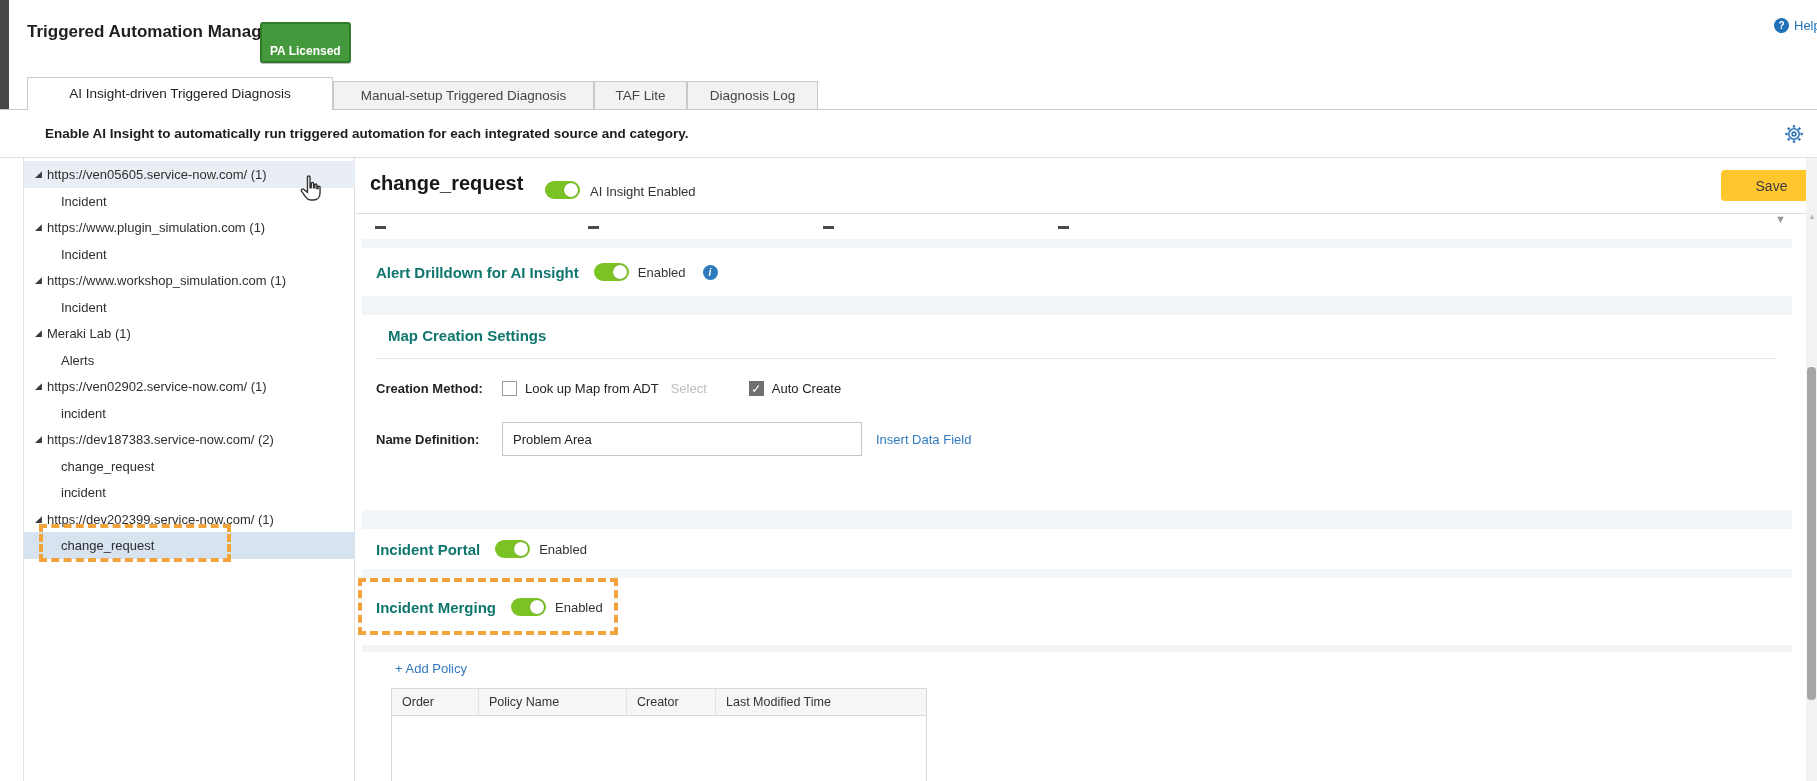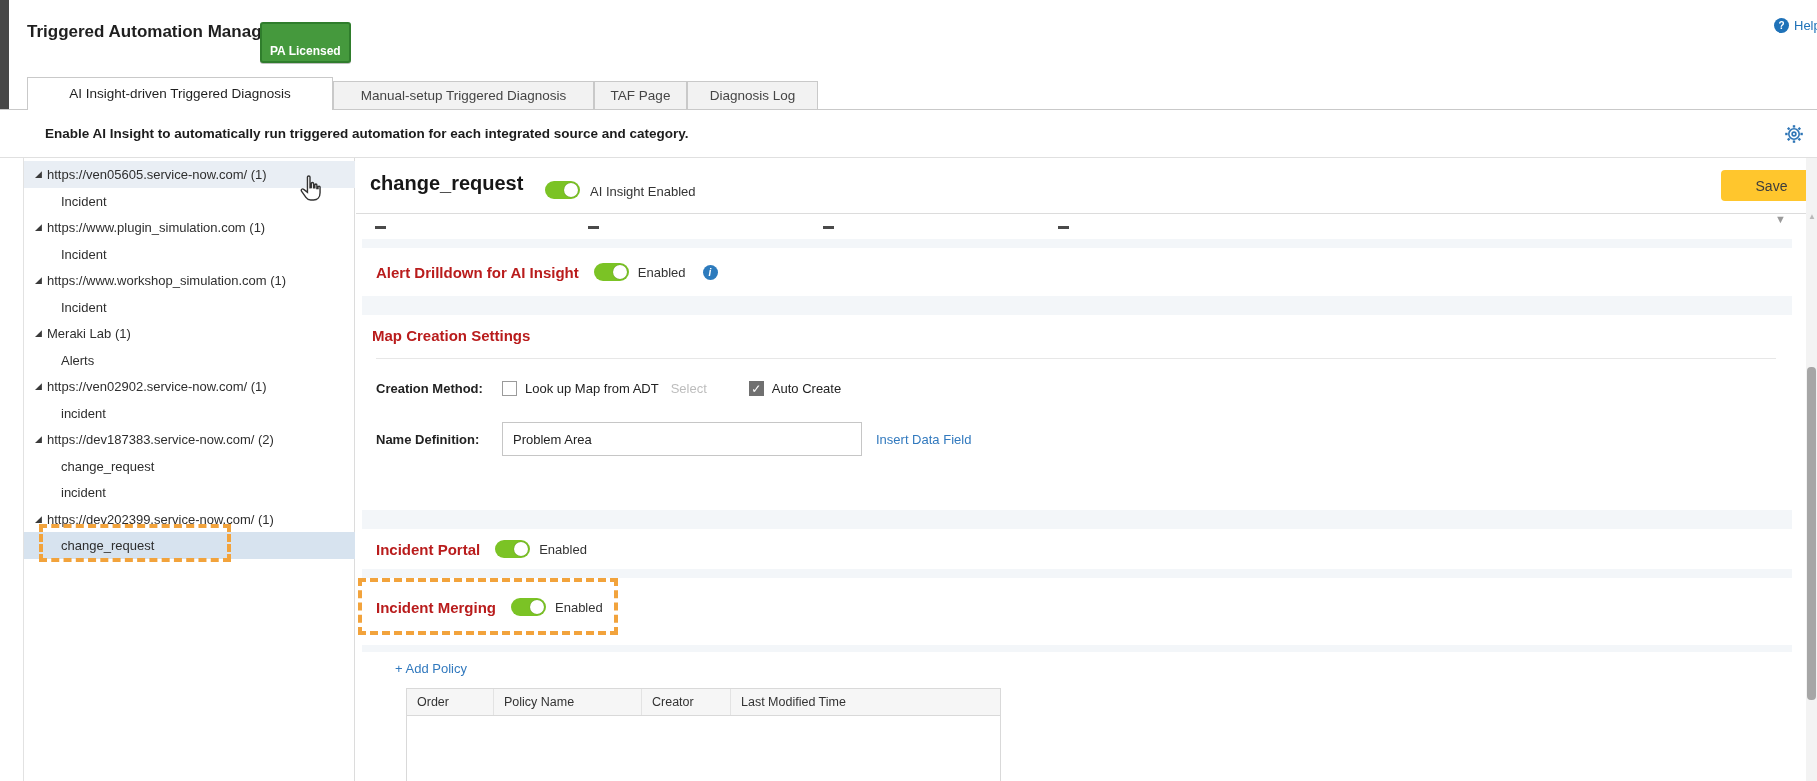--- a/index.html
+++ b/index.html
@@ -48,37 +48,37 @@
   .save-btn { position:absolute; left:1721px; top:170px; width:101px; height:31px; background:#ffc62d; border:none; border-radius:4px; font-size:14px; color:#3d3d3d; font-family:"Liberation Sans",sans-serif; cursor:pointer; }
   .chead-divider { position:absolute; left:356px; top:213px; width:1450px; height:1px; background:#dcdcdc; }
   .scroll-ind { position:absolute; left:1775px; top:213px; font-size:11px; color:#9a9a9a; }
 
   
   .remnant { position:absolute; top:226px; width:11px; height:3px; background:#4a4a4a; }
 
   
   .gap  { position:absolute; left:362px; width:1430px; background:#f3f6f9; }
   .card { position:absolute; left:362px; width:1430px; background:#fff; }
-  .sec-label { font-size:15px; font-weight:bold; color:#b91c1c; }
+  .sec-label { font-size:15px; font-weight:bold; color:#0f766e; }
   .flexrow { display:flex; align-items:center; }
   .info-icon { width:15px; height:15px; border-radius:50%; background:#2d7bbd; color:#fff; font-size:10px; font-weight:bold; display:flex; align-items:center; justify-content:center; font-style:italic; }
 
   
   .mcs-divider { position:absolute; left:14px; right:16px; top:43px; height:1px; background:#e7e7e7; }
   .frm-label { width:126px; font-size:13px; font-weight:bold; color:#222; flex:none; }
   .cbox { width:15px; height:15px; border:1px solid #9b9b9b; background:#fff; flex:none; cursor:pointer; }
   .cbox.checked { background:#707070; border-color:#707070; color:#fff; font-size:12px; line-height:14px; text-align:center; }
   .txtin { border:1px solid #c6c6c6; font-size:13px; color:#222; padding:0 10px; font-family:"Liberation Sans",sans-serif; background:#fff; }
   .link { color:#3179be; font-size:13px; cursor:pointer; text-decoration:none; }
   .muted { color:#bdbdbd; font-size:13px; }
 
   .merge-dash { position:absolute; left:-4px; top:0px; width:260px; height:57px; border:4px dashed #f2a33c; pointer-events:none; }
 
   
-  .ptable { position:absolute; left:44px; top:36px; width:595px; border:1px solid #d9d9d9; border-bottom:none; }
+  .ptable { position:absolute; left:29px; top:36px; width:536px; border:1px solid #d9d9d9; border-bottom:none; }
   .phead { display:flex; background:#f6f6f6; border-bottom:1px solid #d9d9d9; height:27px; }
   .phead .pc { font-size:12.5px; color:#333; line-height:26px; padding-left:10px; border-right:1px solid #e3e3e3; }
   .phead .pc:last-child { border-right:none; }
   .pbody { height:66px; background:#fff; }
 
   
   .sbtrack { position:absolute; left:1806px; top:158px; width:11px; height:623px; background:#f3f3f3; }
   .sbarrow { position:absolute; left:1808px; top:212px; font-size:8px; color:#b9b9b9; }
   .sbthumb { position:absolute; left:1807px; top:367px; width:9px; height:333px; background:#a6a6a6; border-radius:4px; cursor:pointer; }
 
@@ -93,21 +93,21 @@
   <div class="app-title">Triggered Automation Manager</div>
   <div class="badge">PA Licensed</div>
   <div class="help">
     <span class="qmark">?</span>
     <span>Help</span>
   </div>
 
   <div class="tabline"></div>
   <div id="tab0" class="tab active">AI Insight-driven Triggered Diagnosis</div>
   <div id="tab1" class="tab">Manual-setup Triggered Diagnosis</div>
-  <div id="tab2" class="tab">TAF Page</div>
+  <div id="tab2" class="tab">TAF Lite</div>
   <div id="tab3" class="tab">Diagnosis Log</div>
 
   <div class="infobar">
     <span class="txt">Enable AI Insight to automatically run triggered automation for each integrated source and category.</span>
   </div>
   <div class="gear">
     <svg width="20" height="20" viewBox="0 0 20 20">
       <g stroke="#2e75b6" fill="none" stroke-width="1.6">
         <circle cx="10" cy="10" r="5.2"></circle>
         <circle cx="10" cy="10" r="1.9"></circle>
@@ -208,21 +208,21 @@
     <span class="toggle">
         <span class="knob"></span>
       </span>
     <span class="toggle-lbl" style="margin-left:-6px">Enabled</span>
     <span class="info-icon" style="margin-left:2px">i</span>
   </div>
 
   <div class="gap" style="top:296px; height:19px"></div>
 
   <div class="card" style="top:315px; height:195px">
-    <div class="sec-label" style="position:absolute; left:10px; top:12px">Map Creation Settings</div>
+    <div class="sec-label" style="position:absolute; left:26px; top:12px">Map Creation Settings</div>
     <div class="mcs-divider"></div>
     <div class="flexrow" style="position:absolute; left:14px; top:62px; height:22px">
       <span class="frm-label">Creation Method:</span>
       <span class="cbox"></span>
       <span style="font-size:13px; color:#222; margin-left:8px">Look up Map from ADT</span>
       <span class="muted" style="margin-left:12px">Select</span>
       <span class="cbox checked" style="margin-left:42px">✓</span>
       <span style="font-size:13px; color:#222; margin-left:8px">Auto Create</span>
     </div>
     <div class="flexrow" style="position:absolute; left:14px; top:101px; height:46px">

